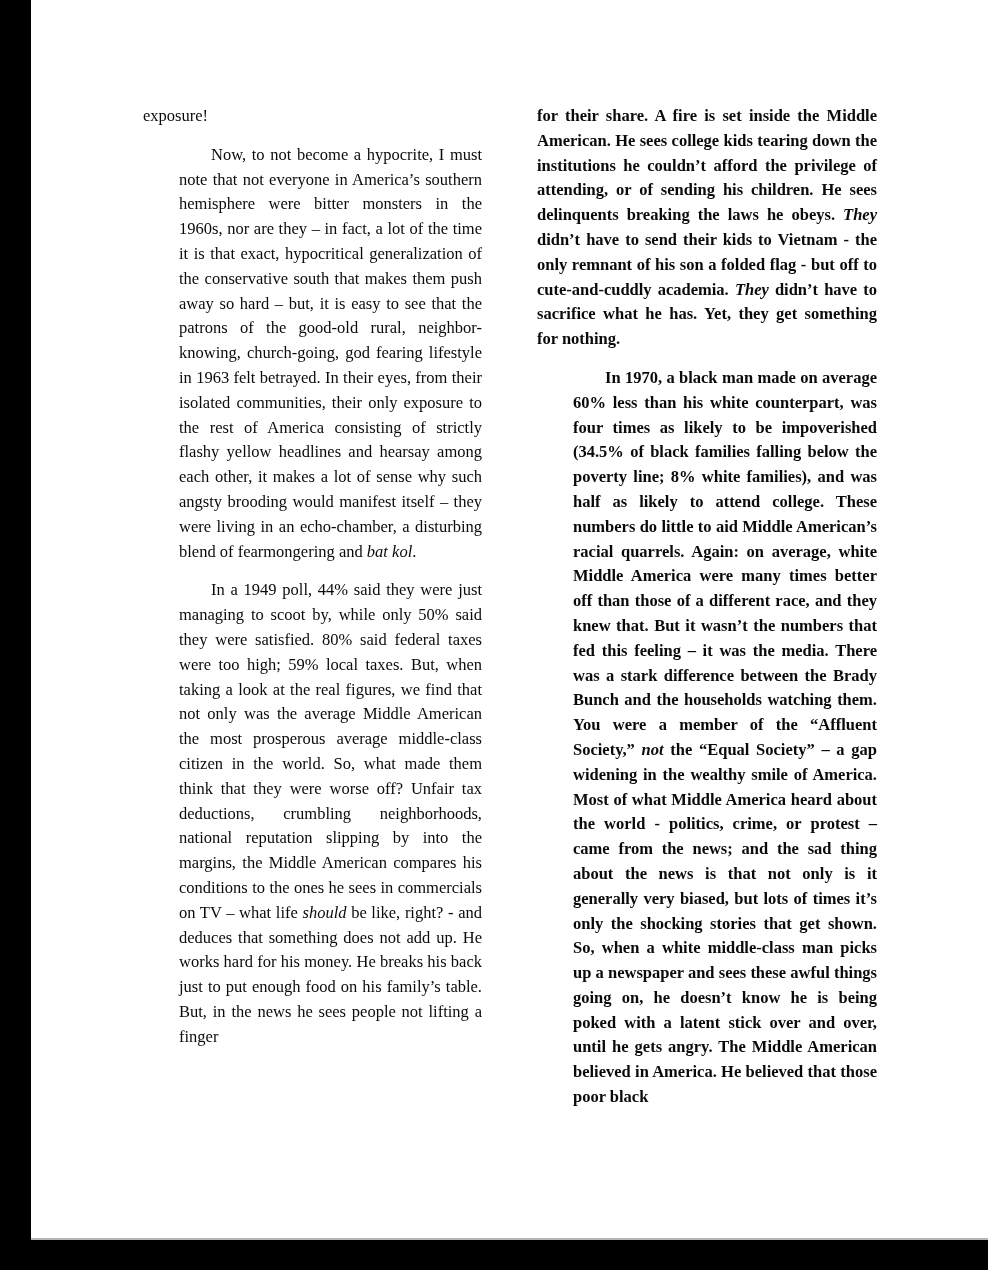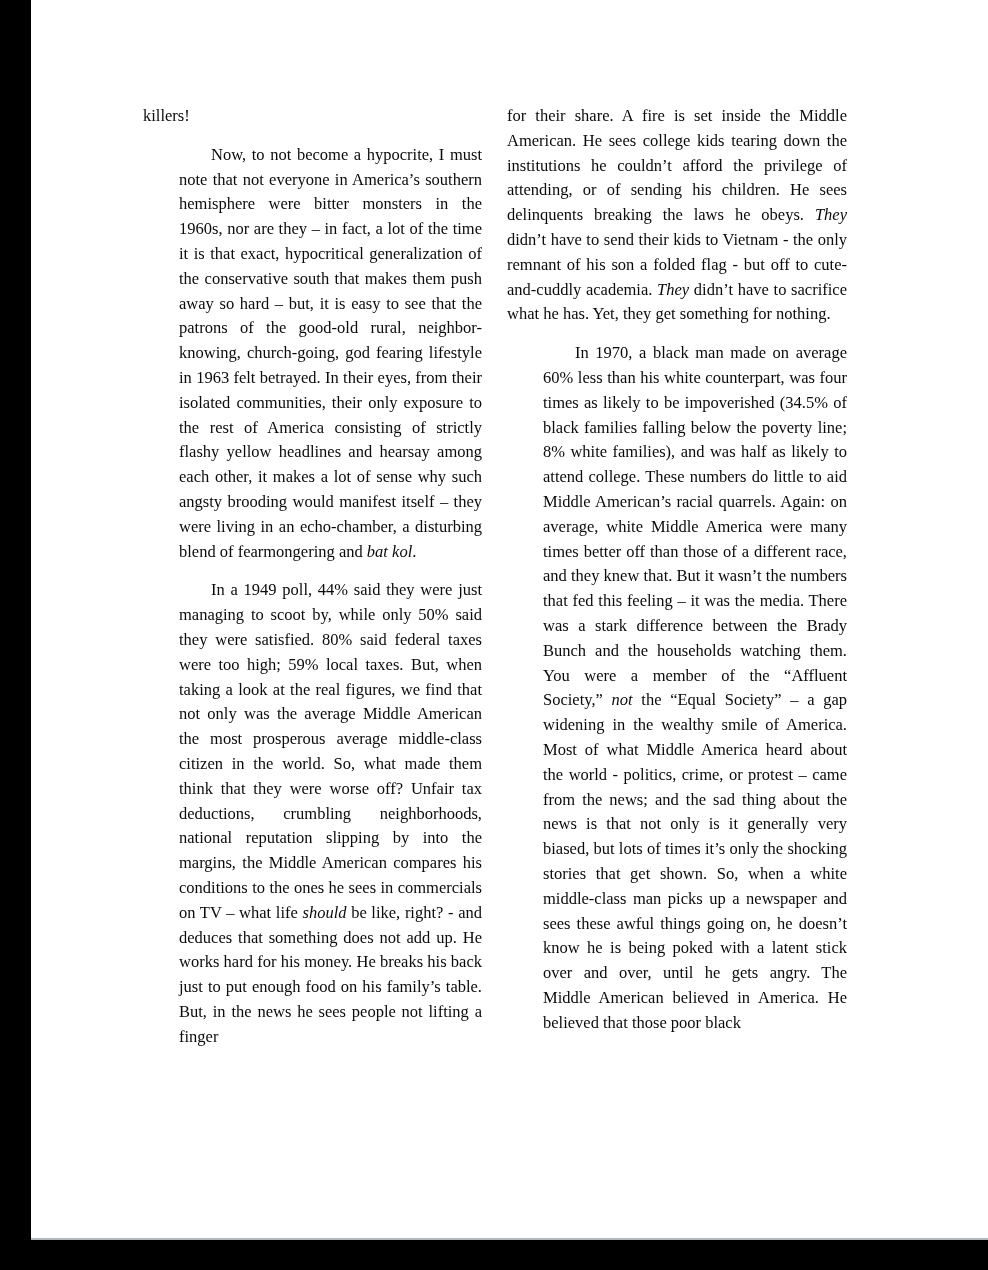--- a/index.html
+++ b/index.html
@@ -52,43 +52,44 @@
     line-height: 24.8px;
     text-align: justify;
     hyphens: none;
     -webkit-hyphens: none;
   }
   .text-column.left {
     left: 112px;
     width: 339px;
   }
   .text-column.right {
-    left: 476px;
+    left: 506px;
     width: 340px;
+    font-weight: bold;
   }
   .text-column p {
     margin: 0 0 14px 0;
     padding: 0;
   }
   .text-column p.indent {
     text-indent: 32px;
     margin-left: 36px;
   }
   .text-column i {
     font-style: italic;
   }
 </style>
 </head>
 <body>
 
 <div class="backdrop"></div>
 
 <div class="page">
   <div class="text-column left">
-      <p><span>killers!</span></p>
+      <p><span>exposure!</span></p>
       <p class="indent"><span>Now, to not become a hypocrite, I must note that not everyone in America’s southern hemisphere were bitter monsters in the 1960s, nor are they – in fact, a lot of the time it is that exact, hypocritical generalization of the conservative south that makes them push away so hard – but, it is easy to see that the patrons of the good-old rural, neighbor-knowing, church-going, god fearing lifestyle in 1963 felt betrayed. In their eyes, from their isolated communities, their only exposure to the rest of America consisting of strictly flashy yellow headlines and hearsay among each other, it makes a lot of sense why such angsty brooding would manifest itself – they were living in an echo-chamber, a disturbing blend of fearmongering and </span><i>bat kol</i><span>.</span></p>
       <p class="indent"><span>In a 1949 poll, 44% said they were just managing to scoot by, while only 50% said they were satisfied. 80% said federal taxes were too high; 59% local taxes. But, when taking a look at the real figures, we find that not only was the average Middle American the most prosperous average middle-class citizen in the world. So, what made them think that they were worse off? Unfair tax deductions, crumbling neighborhoods, national reputation slipping by into the margins, the Middle American compares his conditions to the ones he sees in commercials on TV – what life </span><i>should</i><span> be like, right? - and deduces that something does not add up. He works hard for his money. He breaks his back just to put enough food on his family’s table. But, in the news he sees people not lifting a finger</span></p>
     </div>
   <div class="text-column right">
       <p><span>for their share. A fire is set inside the Middle American. He sees college kids tearing down the institutions he couldn’t afford the privilege of attending, or of sending his children. He sees delinquents breaking the laws he obeys. </span><i>They</i><span> didn’t have to send their kids to Vietnam - the only remnant of his son a folded flag - but off to cute-and-cuddly academia. </span><i>They</i><span> didn’t have to sacrifice what he has. Yet, they get something for nothing.</span></p>
       <p class="indent"><span>In 1970, a black man made on average 60% less than his white counterpart, was four times as likely to be impoverished (34.5% of black families falling below the poverty line; 8% white families), and was half as likely to attend college. These numbers do little to aid Middle American’s racial quarrels. Again: on average, white Middle America were many times better off than those of a different race, and they knew that. But it wasn’t the numbers that fed this feeling – it was the media. There was a stark difference between the Brady Bunch and the households watching them. You were a member of the “Affluent Society,” </span><i>not</i><span> the “Equal Society” – a gap widening in the wealthy smile of America. Most of what Middle America heard about the world - politics, crime, or protest – came from the news; and the sad thing about the news is that not only is it generally very biased, but lots of times it’s only the shocking stories that get shown. So, when a white middle-class man picks up a newspaper and sees these awful things going on, he doesn’t know he is being poked with a latent stick over and over, until he gets angry. The Middle American believed in America. He believed that those poor black</span></p>
     </div>
 </div>
 
 <div class="page-bottom-shadow"></div>

